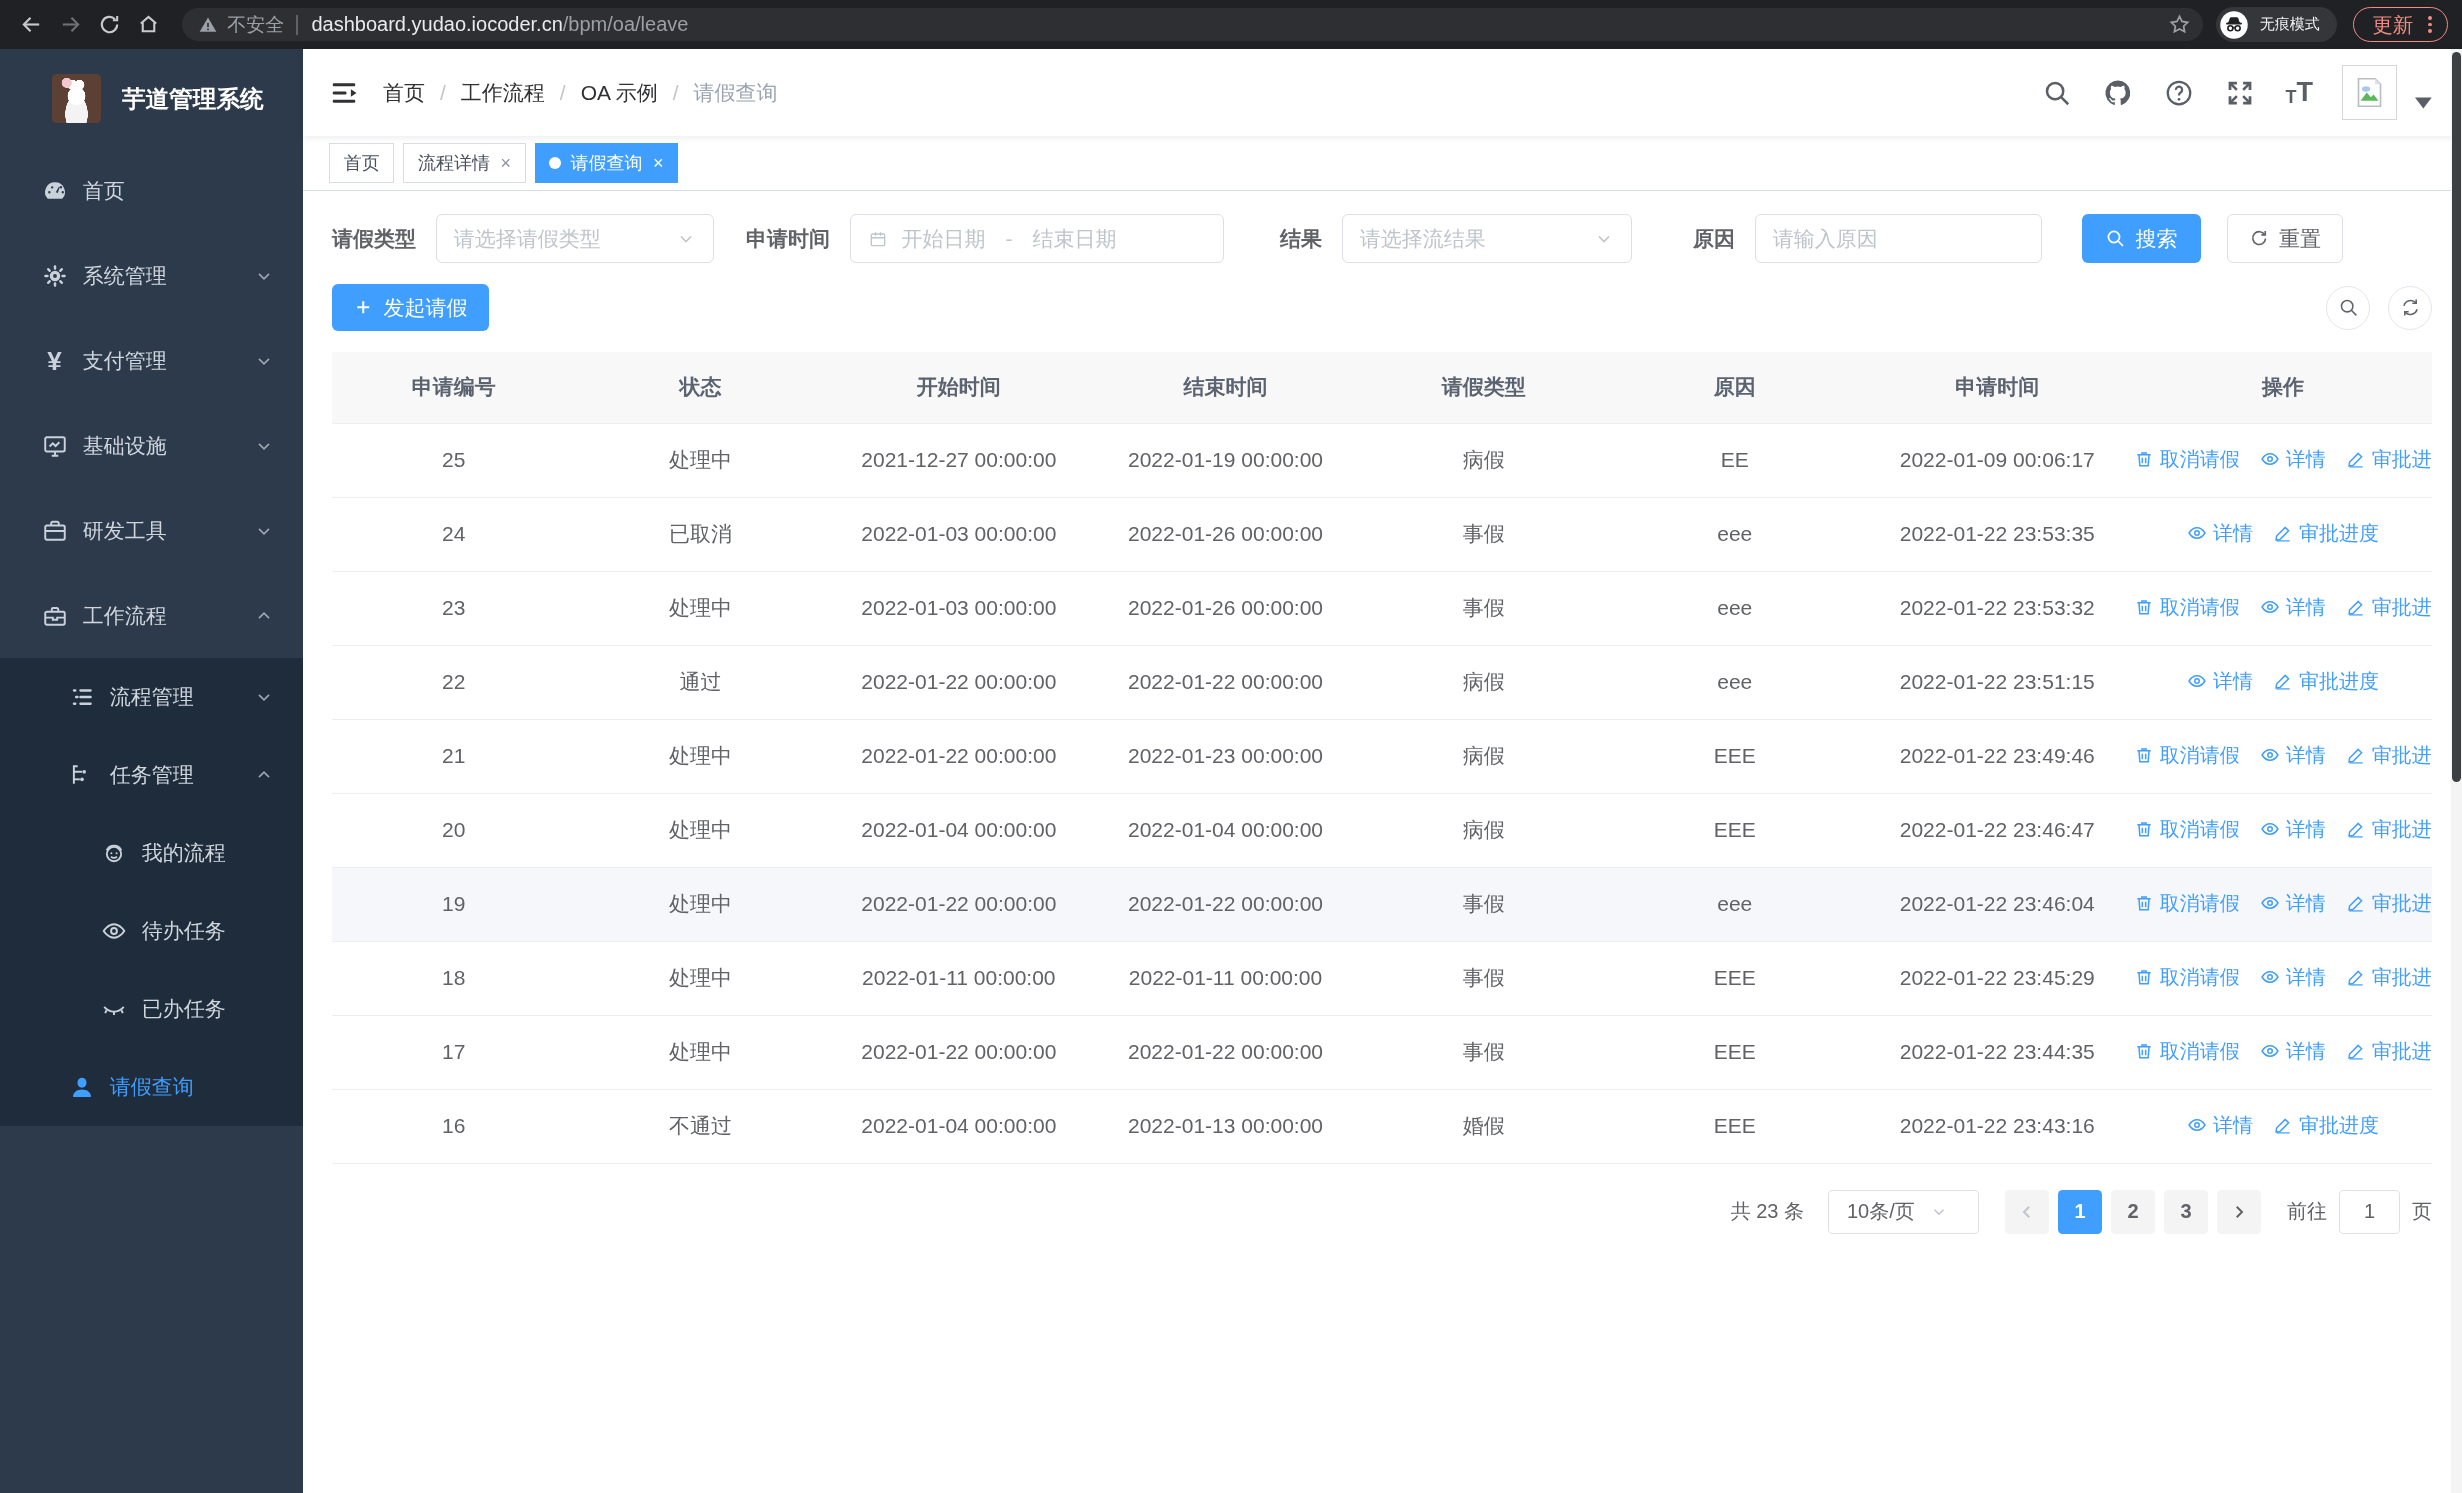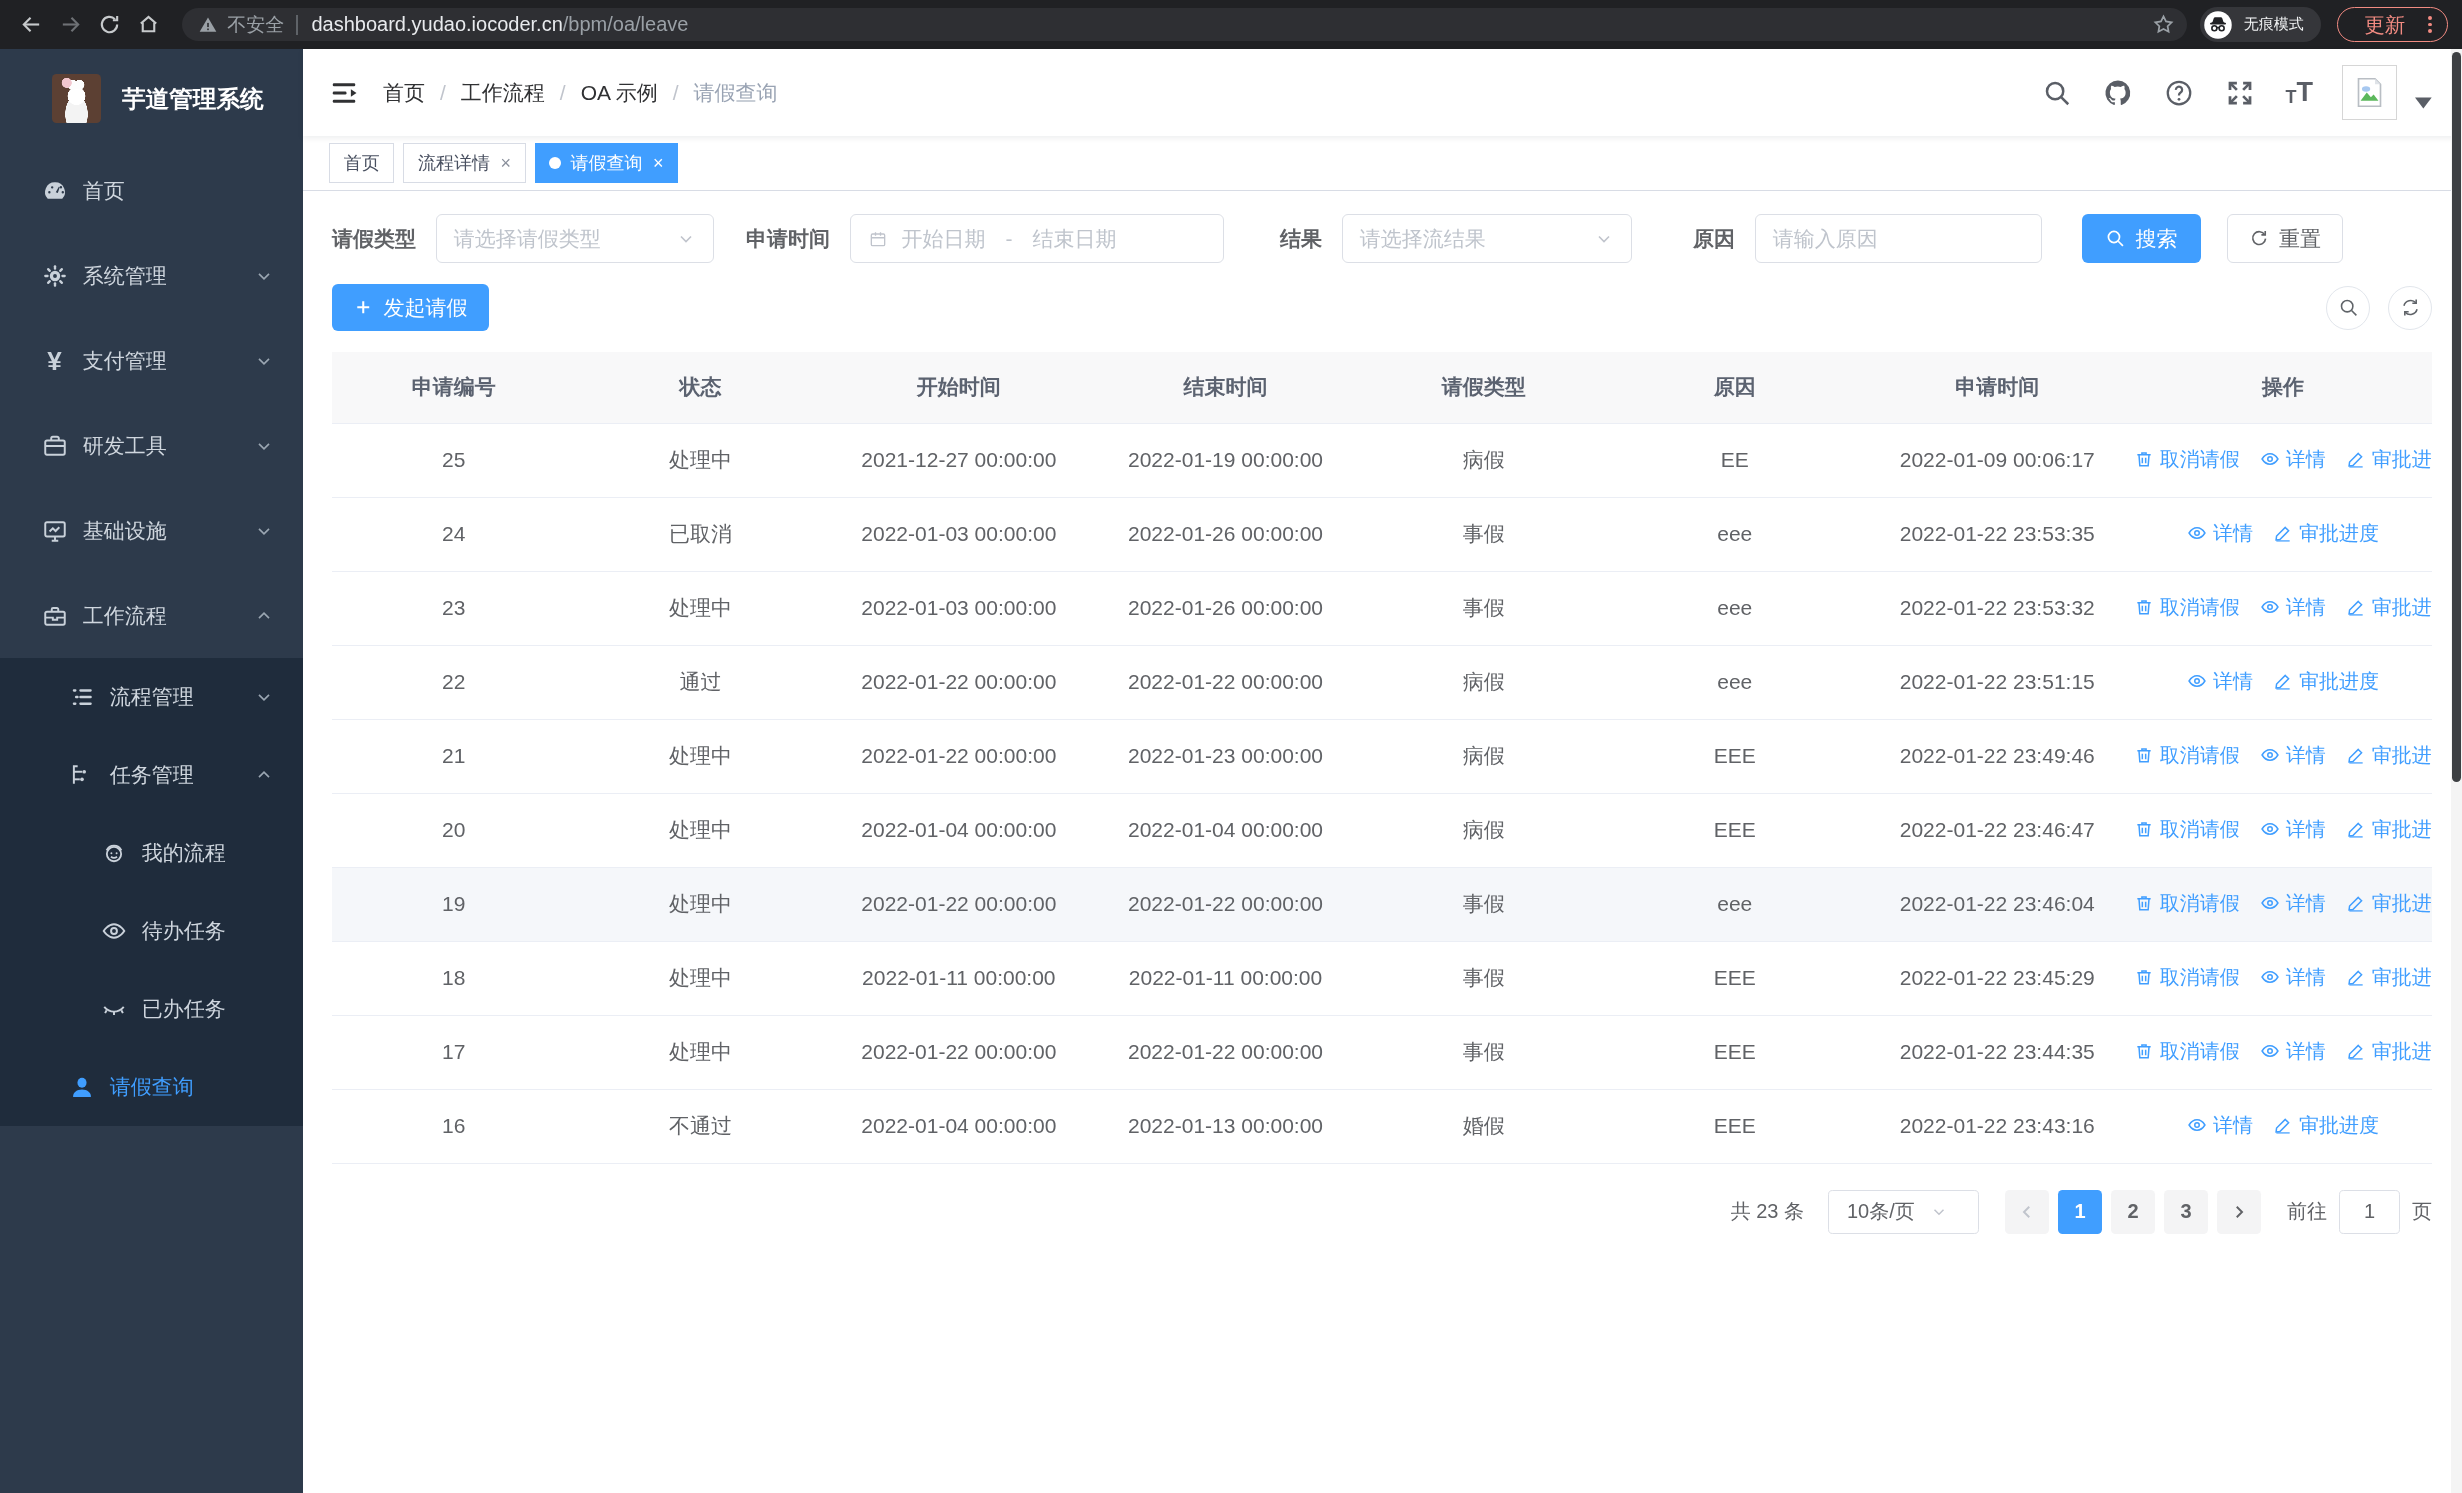--- a/index.html
+++ b/index.html
@@ -17,21 +17,21 @@
   .omnibox .vsep { width:1.5px; height:20px; background:#5f6368; margin-right:13.7px; }
   .omnibox .host { color:#e8eaed; font-size:20px; white-space:nowrap; }
   .omnibox .path { color:#9aa0a6; font-size:20px; white-space:nowrap; }
   .omnibox .sp { flex:1; }
   .omnibox .star { width:23px; height:23px; color:#9aa0a6; flex:0 0 auto; }
   .chip { height:35px; border-radius:17.5px; display:flex; align-items:center; flex:0 0 auto; }
   .chip.incog { background:#35363a; padding:0 16.7px 0 3px; gap:10.6px; margin-right:10.6px; }
   .chip.incog .cir { width:30px; height:30px; }
   .chip.incog span { color:#f1f3f4; font-size:15px; white-space:nowrap; }
   .chip.update { border:1.5px solid #f28b82; color:#f28b82; padding:0 10.6px 0 18px; gap:10.6px; }
-  .chip.update span { font-size:20.5px;margin-left:8px; }
+  .chip.update span { font-size:20.5px; }
   .chip.update .dots { display:flex; flex-direction:column; gap:3px; padding:0 4.6px; }
   .chip.update .dots i { width:3.8px; height:3.8px; border-radius:50%; background:#f28b82; }
 
   
   .app { position:relative; display:flex; height:1445px; }
 
   
   .sidebar { width:303px; flex:0 0 303px; background:#2d3a4b; overflow:hidden; }
   .logo-row { height:99px; display:flex; align-items:center; padding-left:52px; gap:21px; }
   .logo-img { width:49px; height:49px; border-radius:4.6px; flex:0 0 auto;
@@ -242,39 +242,39 @@
             <span class="txt-icon">¥</span>
           </span>
           <span>支付管理</span>
           <span class="arrow"><svg viewBox="0 0 24 24" fill="none" stroke="currentColor" stroke-width="2">
               <path d="M6 9.5l6 6 6-6"></path>
             </svg></span>
         </div>
         <div class="mitem lvl0">
           <span class="micon">
             <svg viewBox="0 0 24 24" fill="none" stroke="currentColor" stroke-width="1.8">
+              <rect x="3" y="4" width="18" height="13" rx="1.5"></rect>
+              <path d="M7 12.5l3-3 2.5 2.5L16 8.5"></path>
+              <path d="M9 21h6M12 17v4"></path>
+            </svg>
+          </span>
+          <span>基础设施</span>
+          <span class="arrow"><svg viewBox="0 0 24 24" fill="none" stroke="currentColor" stroke-width="2">
+              <path d="M6 9.5l6 6 6-6"></path>
+            </svg></span>
+        </div>
+        <div class="mitem lvl0">
+          <span class="micon">
+            <svg viewBox="0 0 24 24" fill="none" stroke="currentColor" stroke-width="1.8">
               <rect x="3" y="7" width="18" height="13" rx="1.5"></rect>
               <path d="M8.5 7V5a1.5 1.5 0 0 1 1.5-1.5h4A1.5 1.5 0 0 1 15.5 5v2"></path>
               <path d="M3 12h18"></path>
             </svg>
           </span>
           <span>研发工具</span>
-          <span class="arrow"><svg viewBox="0 0 24 24" fill="none" stroke="currentColor" stroke-width="2">
-              <path d="M6 9.5l6 6 6-6"></path>
-            </svg></span>
-        </div>
-        <div class="mitem lvl0">
-          <span class="micon">
-            <svg viewBox="0 0 24 24" fill="none" stroke="currentColor" stroke-width="1.8">
-              <rect x="3" y="4" width="18" height="13" rx="1.5"></rect>
-              <path d="M7 12.5l3-3 2.5 2.5L16 8.5"></path>
-              <path d="M9 21h6M12 17v4"></path>
-            </svg>
-          </span>
-          <span>基础设施</span>
           <span class="arrow"><svg viewBox="0 0 24 24" fill="none" stroke="currentColor" stroke-width="2">
               <path d="M6 9.5l6 6 6-6"></path>
             </svg></span>
         </div>
         <div class="mitem lvl0">
           <span class="micon">
             <svg viewBox="0 0 24 24" fill="none" stroke="currentColor" stroke-width="1.8">
               <rect x="3" y="8" width="18" height="12" rx="1.5"></rect>
               <path d="M9 8V5.8A1.2 1.2 0 0 1 10.2 4.6h3.6A1.2 1.2 0 0 1 15 5.8V8"></path>
               <path d="M3 13.5h7v2h4v-2h7"></path>

